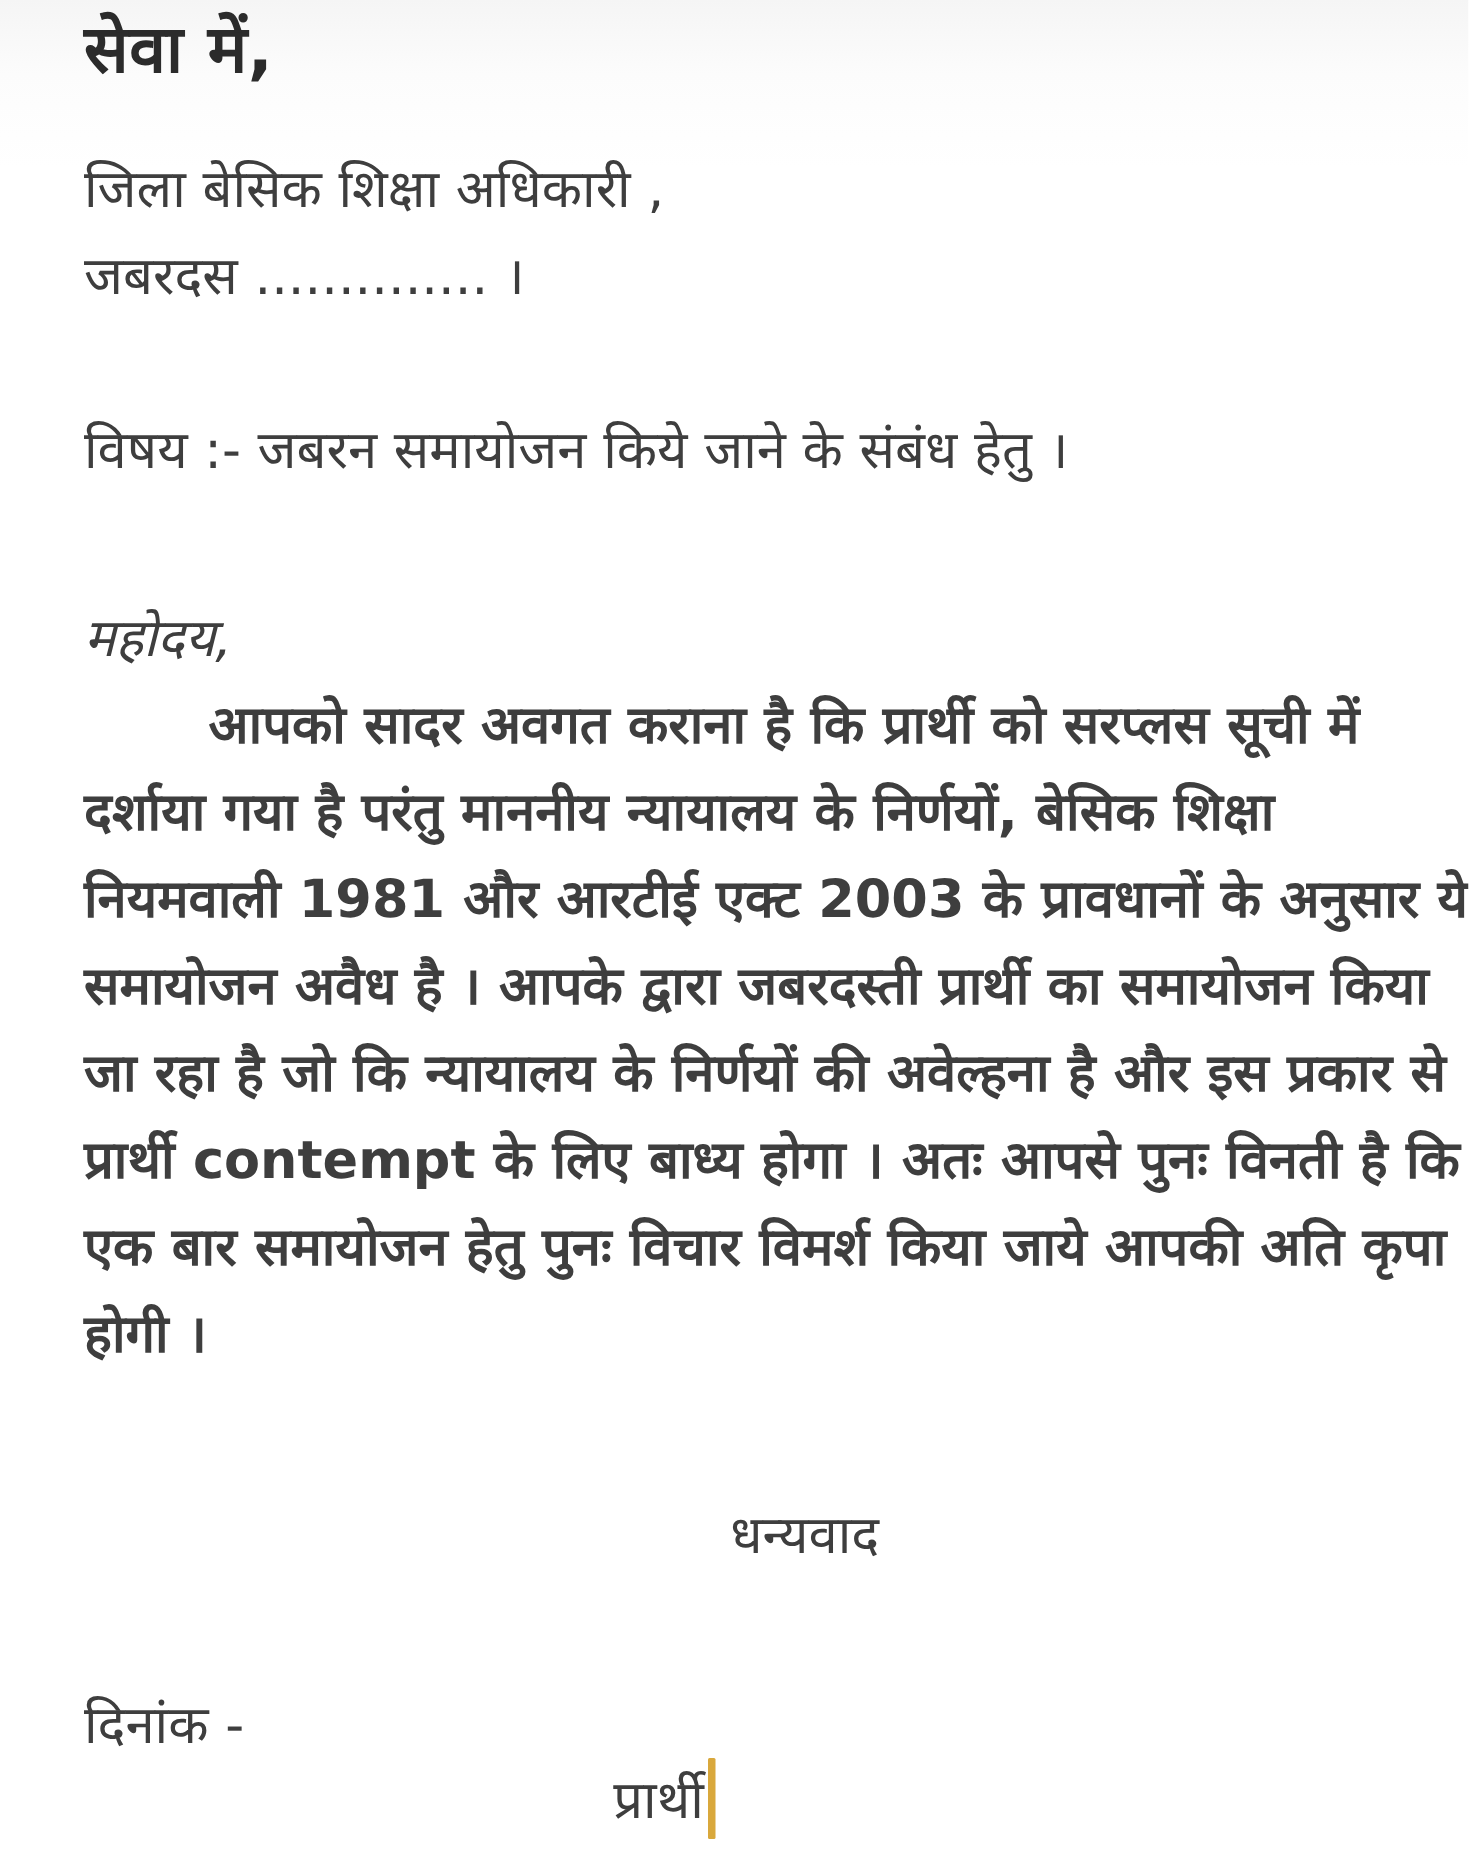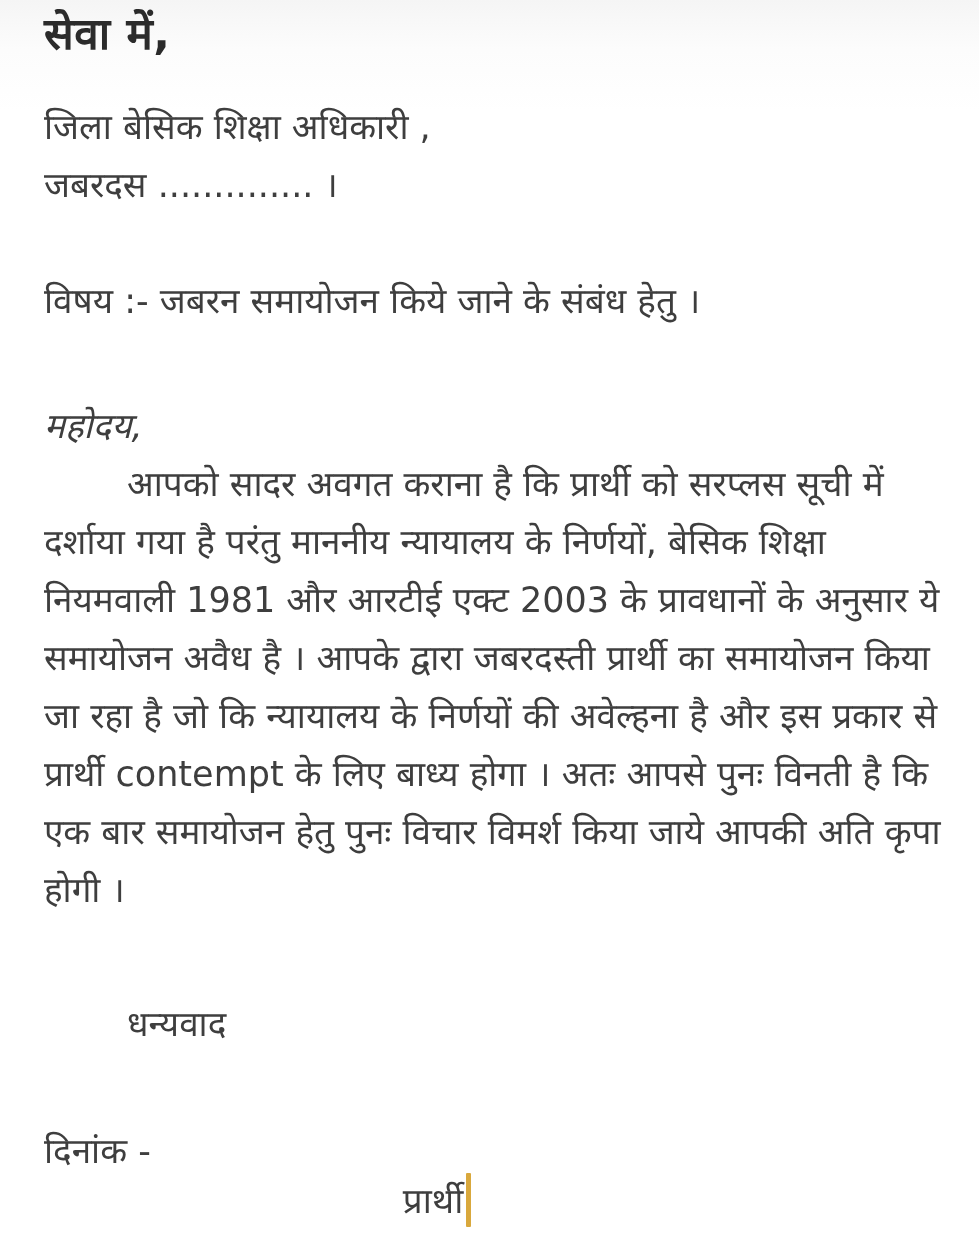--- a/index.html
+++ b/index.html
@@ -9,21 +9,21 @@
     background: #ffffff;
     font-family: "DejaVu Sans", "Liberation Sans", sans-serif;
   }
 
   .page {
     position: relative;
     width: 979px;
     height: 1245px;
     overflow: hidden;
     background: linear-gradient(180deg, #f5f5f5 0%, #fcfcfc 4%, #ffffff 9%);
-    padding: 6px 45px 0 44px;
+    padding: 6px 45px 0 56px;
     color: #3e3e3e;
     cursor: text;
   }
 
   .heading {
     font-size: 44px;
     line-height: 56px;
     font-weight: bold;
     color: #2b2b2b;
     letter-spacing: 0.5px;
@@ -35,26 +35,27 @@
     color: #3e3e3e;
     white-space: nowrap;
   }
 
   .recipient-block { margin-top: 36px; }
 
   .subject { margin-top: 58px; }
 
   .greeting { margin-top: 67px; font-style: italic; }
 
-  .para .line { white-space: nowrap; }
+  .para .line { white-space: nowrap; font-weight: bold; }
   .para .indent { padding-left: 83px; }
 
   .thanks {
     margin-top: 76px;
     padding-left: 83px;
+    text-align: center;
   }
 
   .date-line { margin-top: 69px; }
 
   .signature-line {
     margin-top: -8px;
     text-align: center;
     padding-right: 104px;
   }
 

